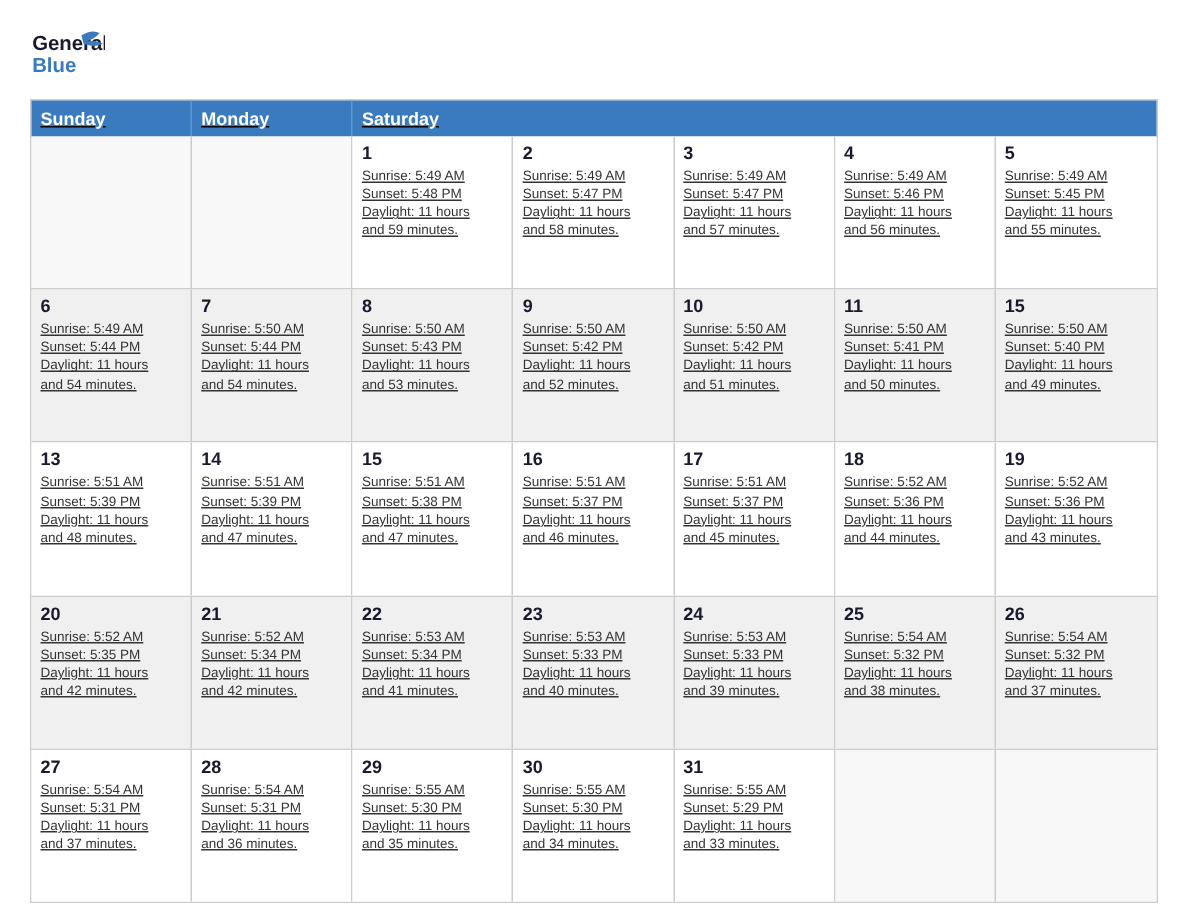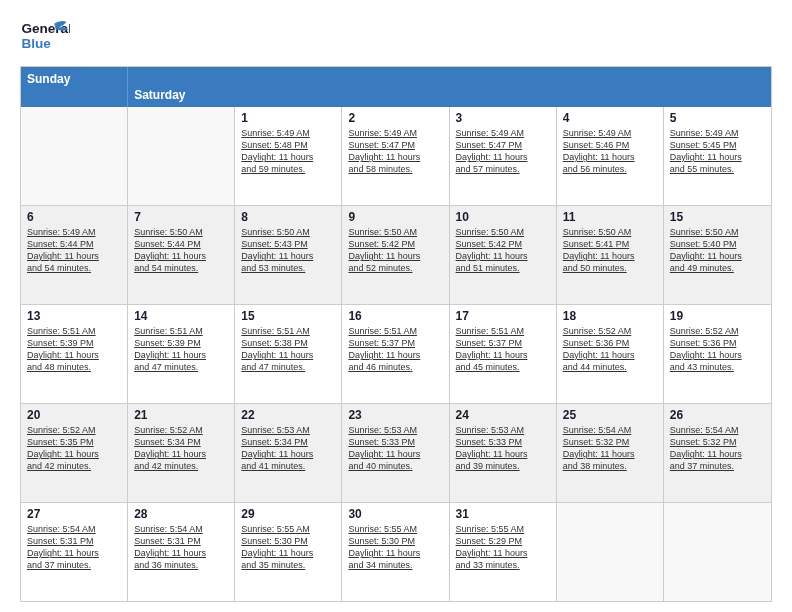--- a/index.html
+++ b/index.html
@@ -40,30 +40,31 @@
     .calendar {
       flex: 1;
       display: flex;
       flex-direction: column;
       border: 1px solid #ccc;
     }
     .cal-header-row {
       display: grid;
       grid-template-columns: repeat(7, 1fr);
       background: #3a7abf;
+      text-decoration: underline;
     }
     .cal-header-cell {
       color: #fff;
       font-size: 12px;
       font-weight: bold;
       padding: 5px 6px;
       border-right: 1px solid #5a9ad0;
       text-align: left;
     }
-    .cal-header-cell:last-child { border-right: none; margin-top: 16px; }
+    .cal-header-cell:last-child { border-right: none; }
     .cal-body {
       flex: 1;
       display: flex;
       flex-direction: column;
     }
     .cal-week {
       display: grid;
       grid-template-columns: repeat(7, 1fr);
       flex: 1;
       border-bottom: 1px solid #ccc;
@@ -118,20 +119,21 @@
     </div>
     <div class="title-block">
       <h1></h1>
       <h2></h2>
     </div>
   </div>
 
   <div class="calendar">
     <div class="cal-header-row">
     <div class="cal-header-cell">Sunday</div>
+        <div class="cal-header-cell">Monday</div>
         <div class="cal-header-cell">Saturday</div>
       </div>
     <div class="cal-body">
     <div class="cal-week">
           <div class="cal-cell empty"></div>
           <div class="cal-cell empty"></div>
           <div class="cal-cell">
             <span class="day-num">1</span>
             <div class="cell-info">Sunrise: 5:49 AM<br>Sunset: 5:48 PM<br>Daylight: 11 hours<br>and 59 minutes.</div>
           </div>

